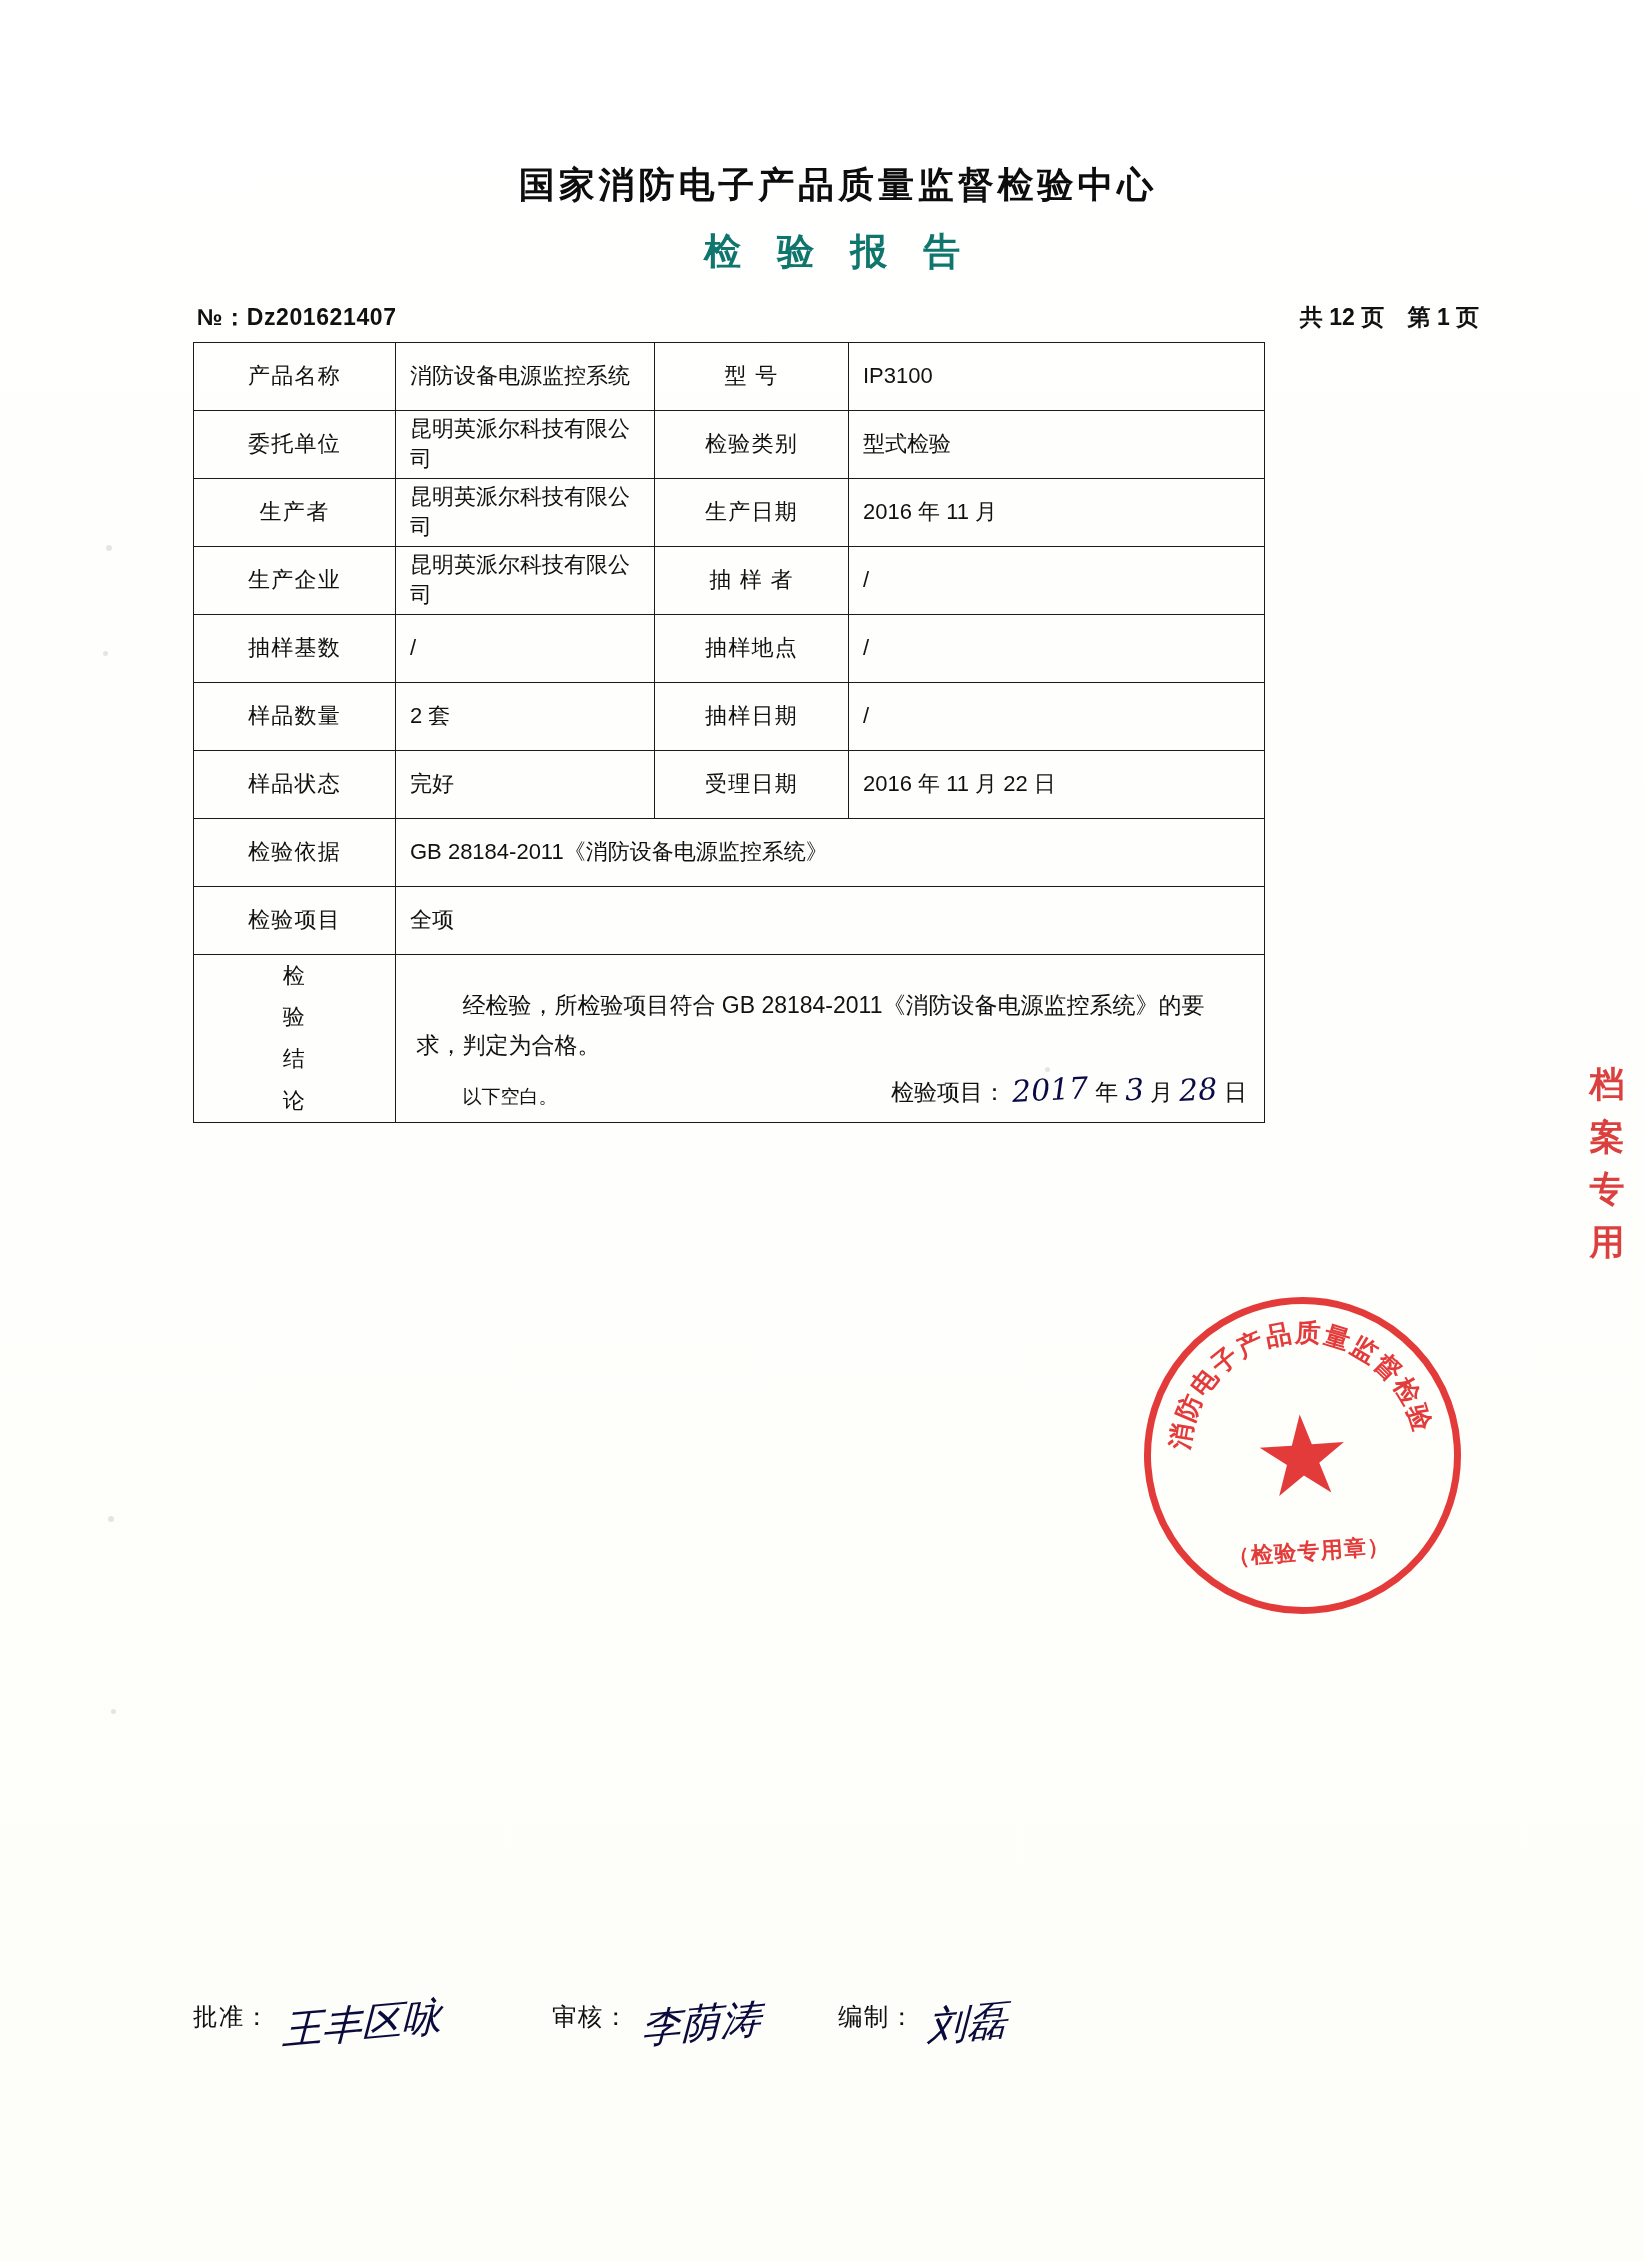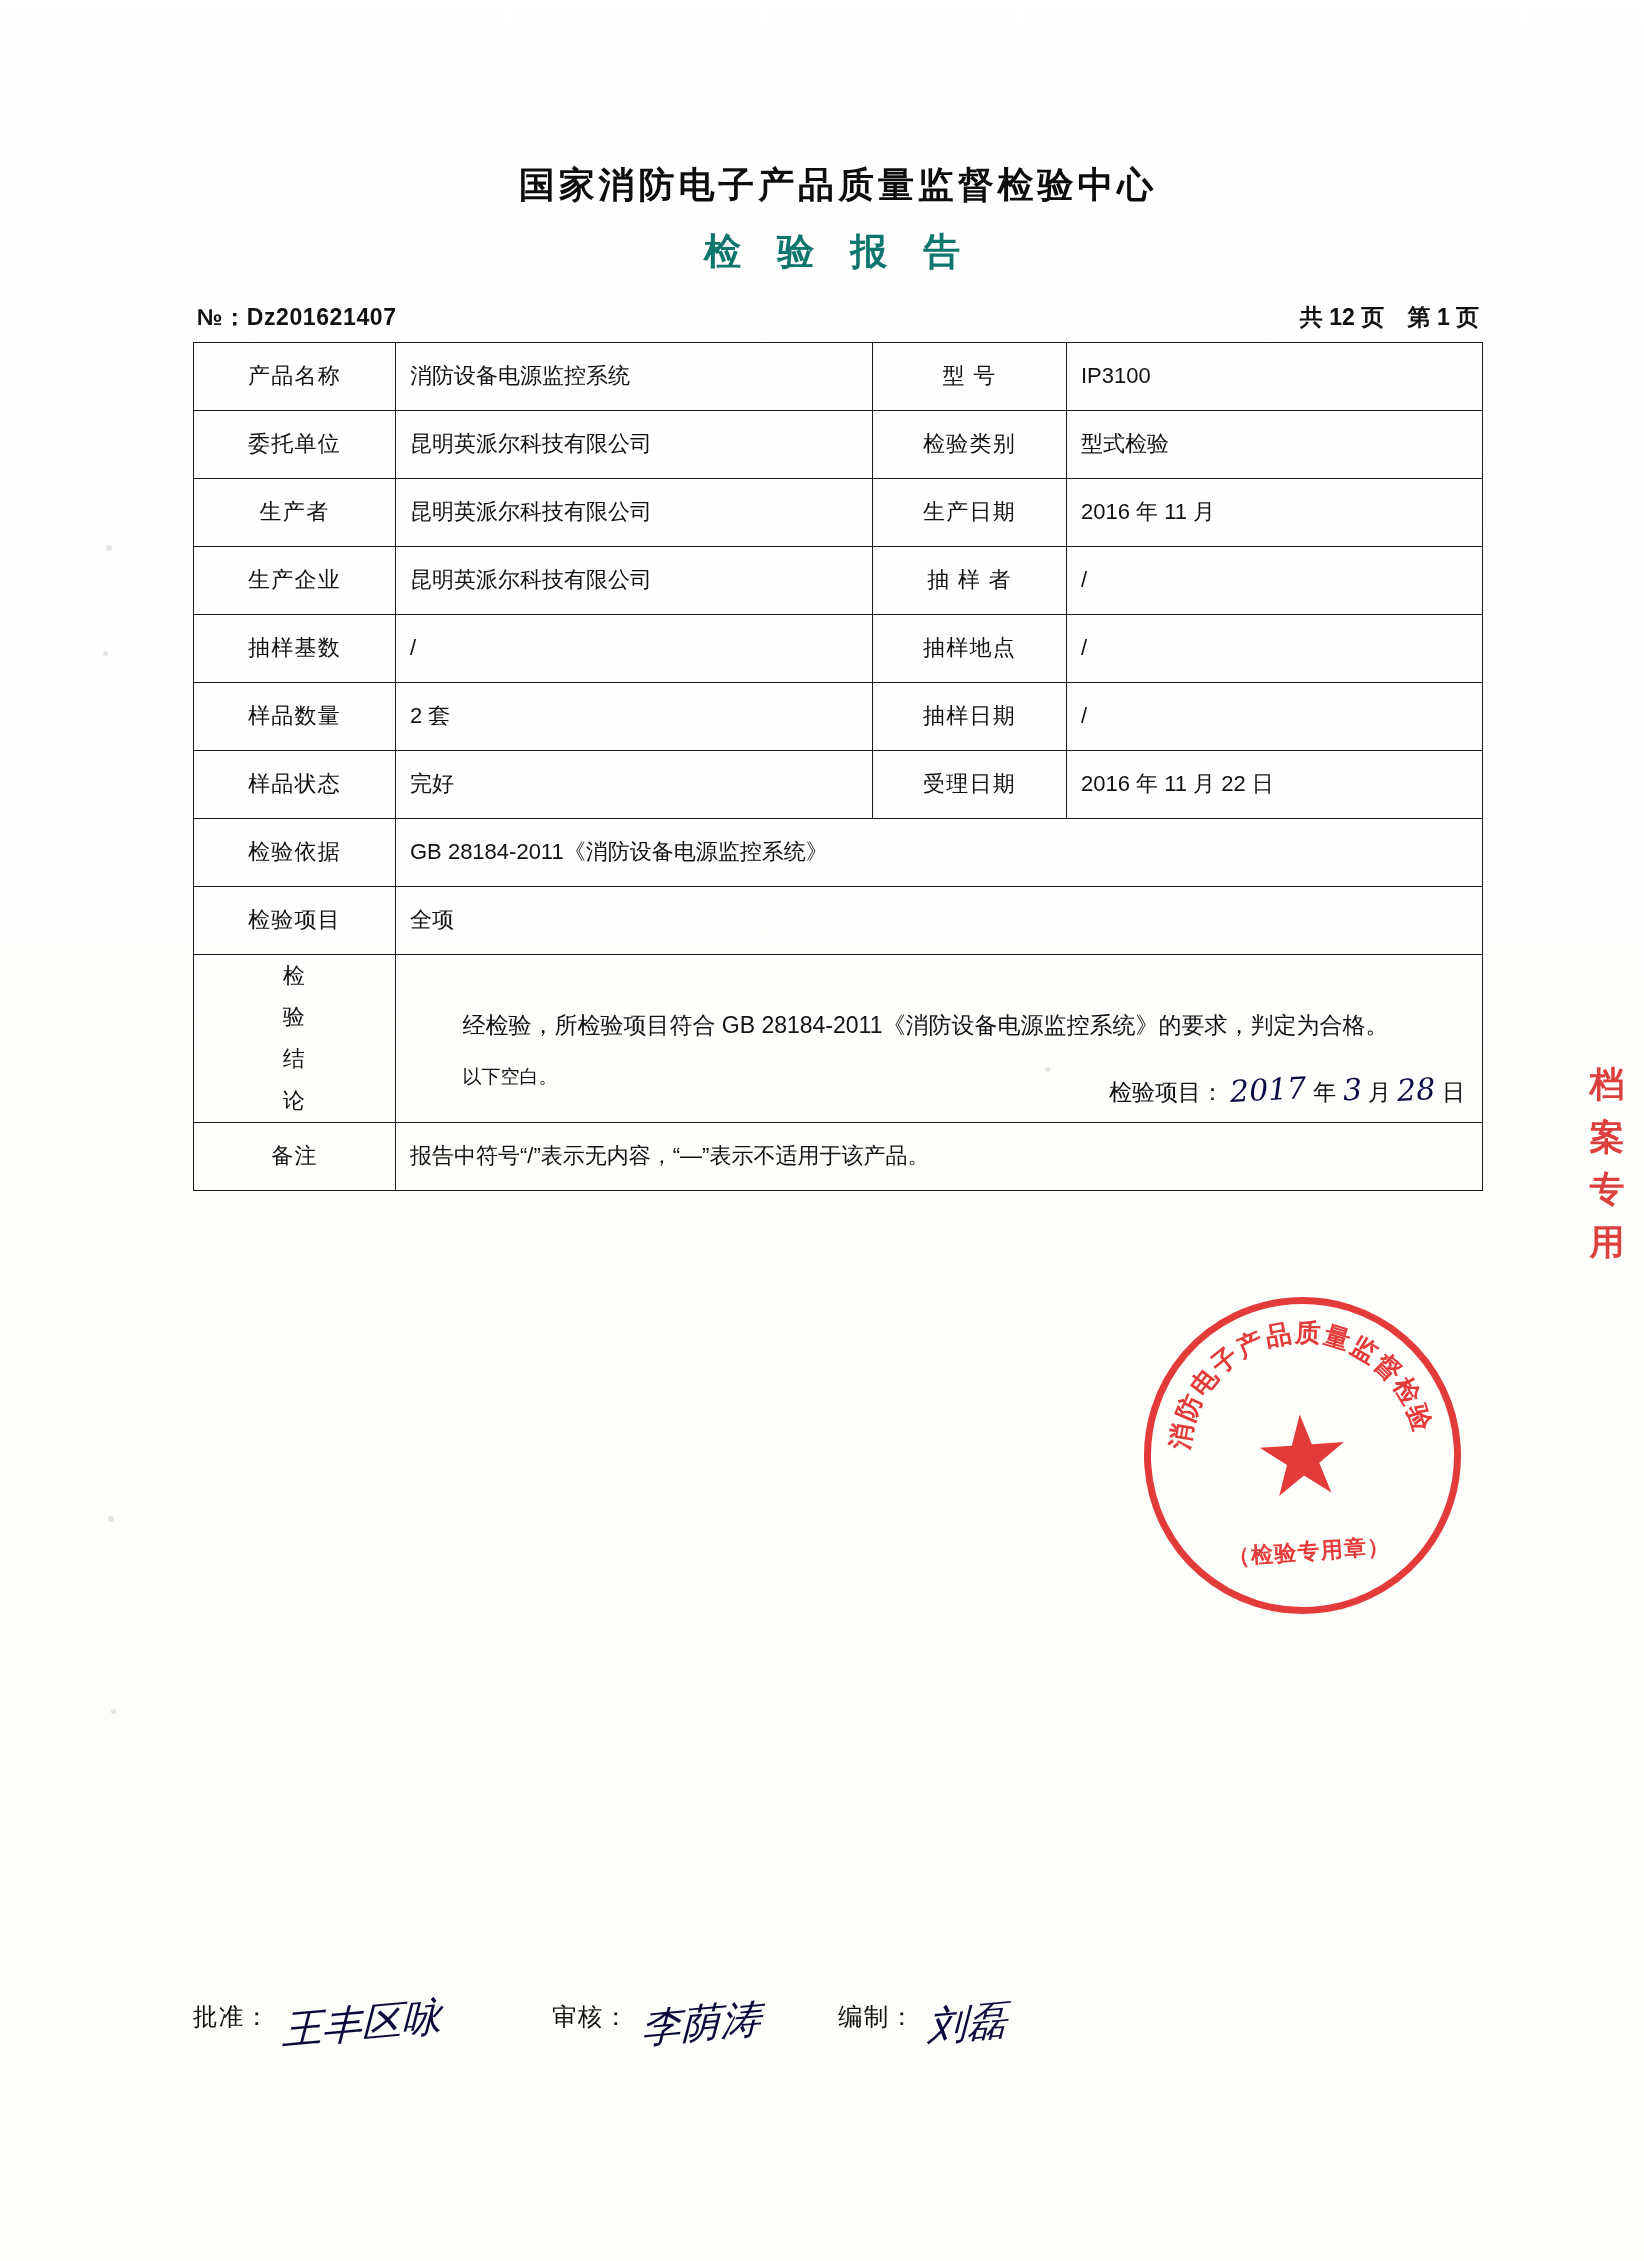--- a/index.html
+++ b/index.html
@@ -63,21 +63,21 @@
     font-weight: bold;
     gap: 11px;
   }
   .meta-left {
     letter-spacing: 0.6px;
   }
   .meta-right span { margin-left: 17px; }
 
   table.report {
     margin-top: 9px;
-    width: 1290px;
+    width: 1072px;
     border-collapse: collapse;
     table-layout: fixed;
   }
   table.report td {
     border: 1.9px solid #1b1b1b;
     padding: 0 14px;
     font-size: 22px;
     vertical-align: middle;
     height: 67px;
     color: #111;
@@ -344,28 +344,20 @@
             <div class="sign-date-line">
               <span>检验项目：</span>
               <span class="hand-date">2017</span>
               <span>年</span>
               <span class="hand-date">3</span>
               <span>月</span>
               <span class="hand-date">28</span>
               <span>日</span>
             </div>
           </td>
-        </tr>
-        <tr>
-          <td class="lbl remark-cell">
-            <div style="line-height:1.8;">
-              <span>备注</span>
-            </div>
-          </td>
-          <td colspan="3" class="remark-cell">报告中符号“/”表示无内容，“—”表示不适用于该产品。</td>
         </tr>
       </tbody>
     </table>
   </div>
 
   <div class="sig-row">
     <div class="sig-block">
       <span class="sig-label">批准：</span>
       <span class="sig-mark">王丰区咏</span>
     </div>

